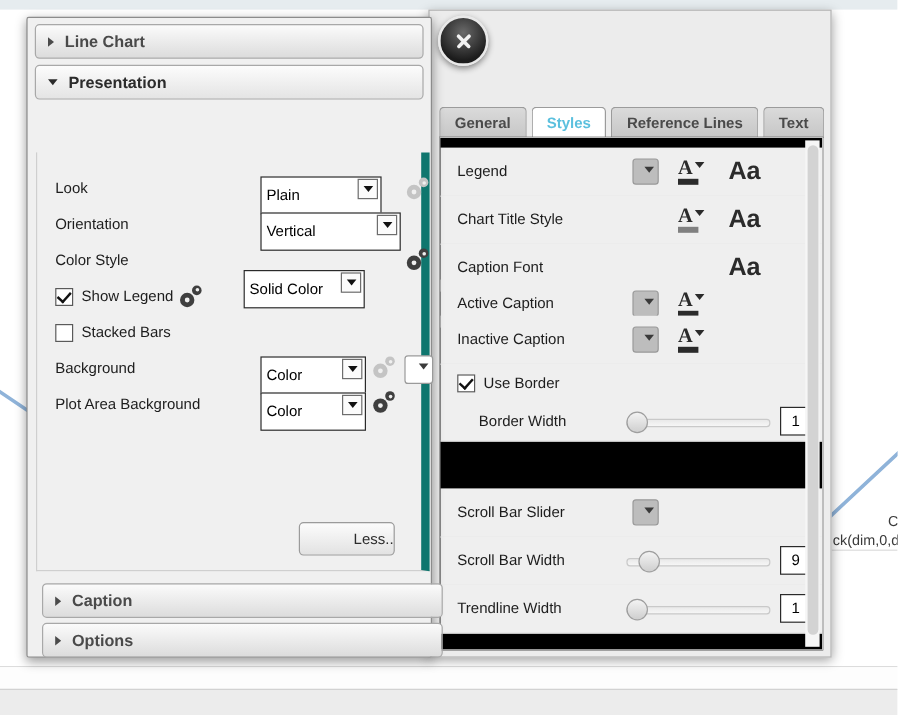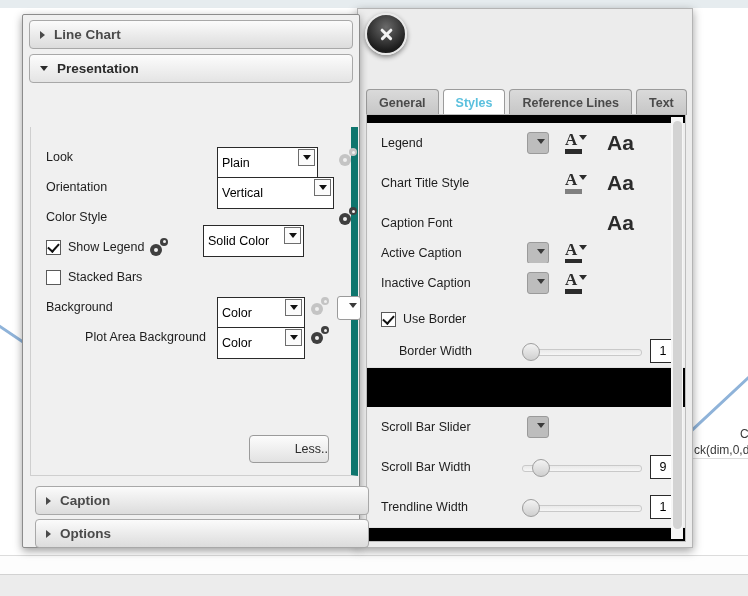--- a/index.html
+++ b/index.html
@@ -411,21 +411,21 @@
           <span class="cog-hole"></span>
         </span>
       <span class="cog small">
           <span class="cog-core" style="background:#c4c4c4;"></span>
           <span class="cog-hole"></span>
         </span>
     </span>
     <span class="swatch-btn" style="position:absolute;left:306px;top:169px;width:22px;height:22px;"></span>
 
     <div class="frow" style="left:15px;top:200px;">
-      <span class="flabel" style="width:160px;text-align:right;">Plot Area Background</span>
+      <span class="flabel" style="width:160px;">Plot Area Background</span>
     </div>
     <div class="combo-wrap" style="position:absolute;left:186px;top:200px;">
       <select class="combo" style="width:88px;">
         <option>Color</option>
       </select>
     </div>
     <span class="gear big-hole" style="position:absolute;left:280px;top:199px;">
       <span class="cog big">
           <span class="cog-core" style="background:#3f3f3f;"></span>
           <span class="cog-hole"></span>

